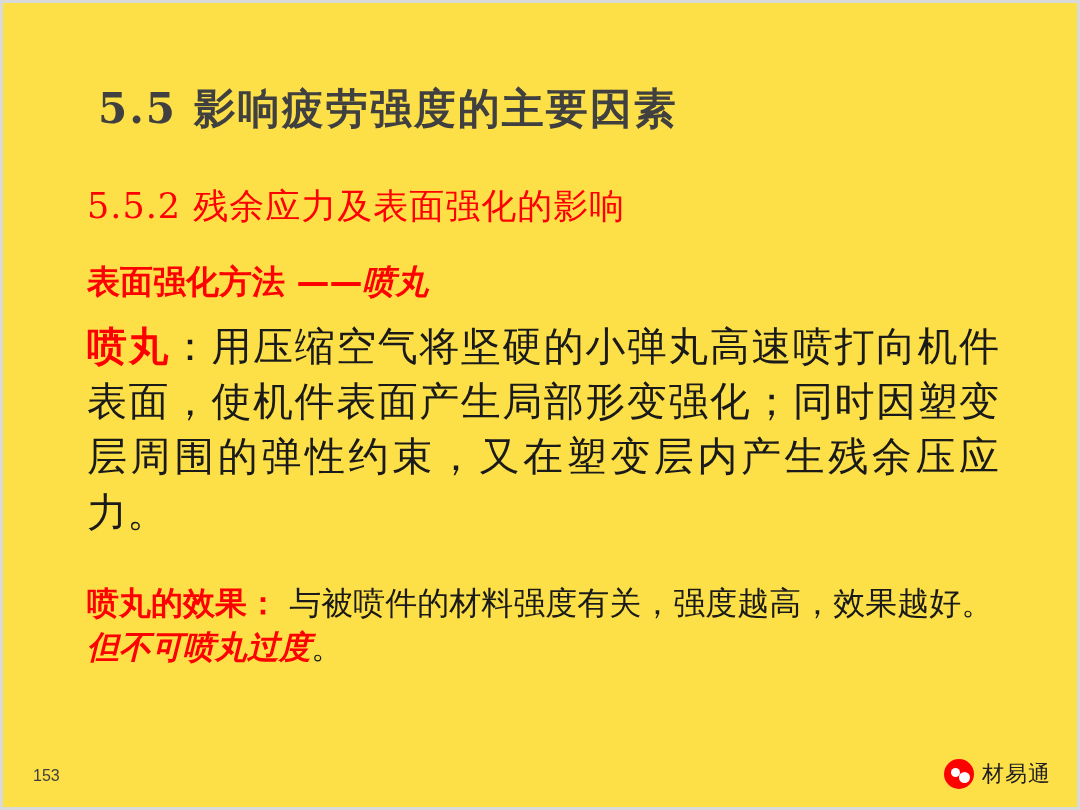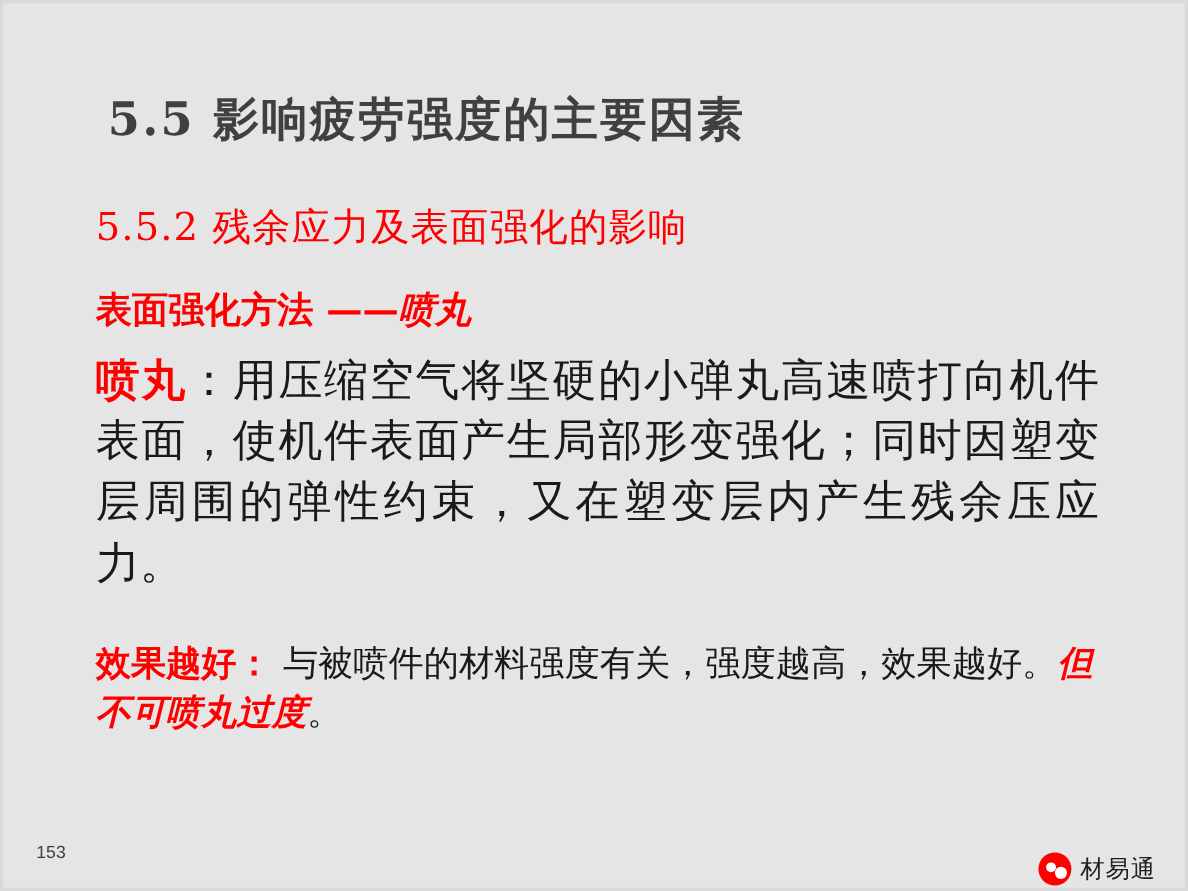--- a/index.html
+++ b/index.html
@@ -11,21 +11,21 @@
     height: 810px;
     background: #ffffff;
     font-family: "DejaVu Sans", sans-serif;
     overflow: hidden;
   }
   .slide {
     position: relative;
     width: 1080px;
     height: 810px;
     box-sizing: border-box;
-    background: #e5e5e5;
+    background: #fde047;
     border: 3px solid #d9d9d9;
   }
   .slide-inner {
     position: absolute;
     left: 0; top: 0; right: 0; bottom: 0;
     padding: 0;
   }
   .title {
     position: absolute;
     left: 95px;
@@ -96,21 +96,21 @@
     position: absolute;
     left: 30px;
     bottom: 22px;
     font-family: "Liberation Sans", sans-serif;
     font-size: 16px;
     color: #404040;
   }
   .watermark {
     position: absolute;
     right: 26px;
-    bottom: 2px;
+    bottom: 18px;
     display: flex;
     align-items: center;
     gap: 8px;
   }
   .wm-logo {
     width: 30px;
     height: 30px;
     border-radius: 50%;
     background: #ff0000;
     position: relative;
@@ -155,21 +155,21 @@
 
     <div class="heading-red">
       <span>表面强化方法 ——</span><span class="italic-part">喷丸</span>
     </div>
 
     <div class="body-block">
       <span class="kw">喷丸</span><span>：用压缩空气将坚硬的小弹丸高速喷打向机件表面，使机件表面产生局部形变强化；同时因塑变层周围的弹性约束，又在塑变层内产生残余压应力。</span>
     </div>
 
     <div class="body-block-2">
-      <span class="kw">效果越好：</span><span> 与被喷件的材料强度有关，强度越高，效果越好。</span><span class="kw-italic">但不可喷丸过度</span><span>。</span>
+      <span class="kw">喷丸的效果：</span><span> 与被喷件的材料强度有关，强度越高，效果越好。</span><span class="kw-italic">但不可喷丸过度</span><span>。</span>
     </div>
 
     <div class="page-number">153</div>
 
     <div class="watermark">
       <span class="wm-logo"></span>
       <span class="wm-text">材易通</span>
     </div>
 
   </div>

